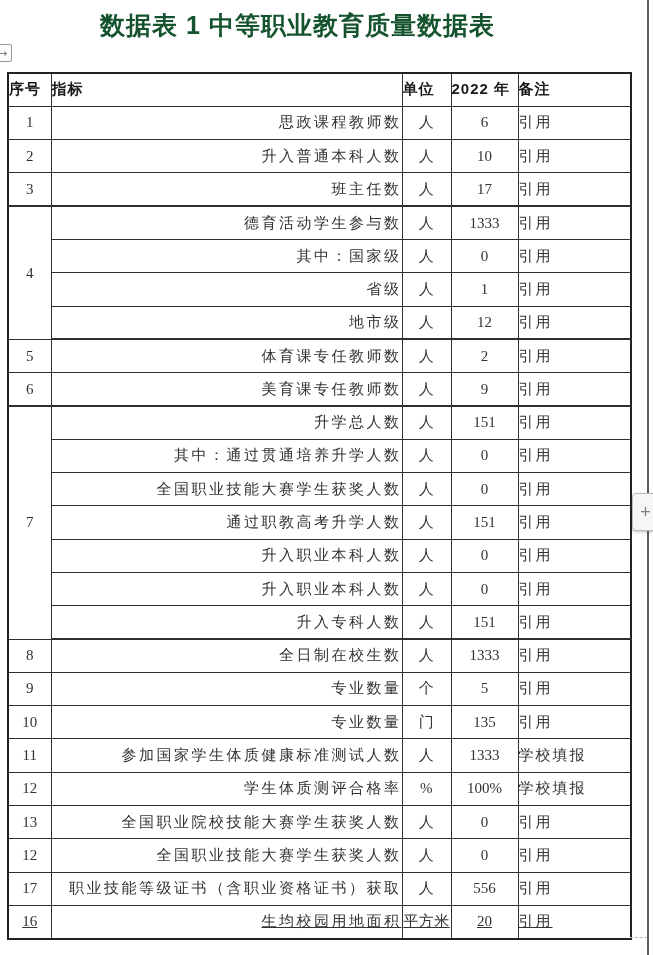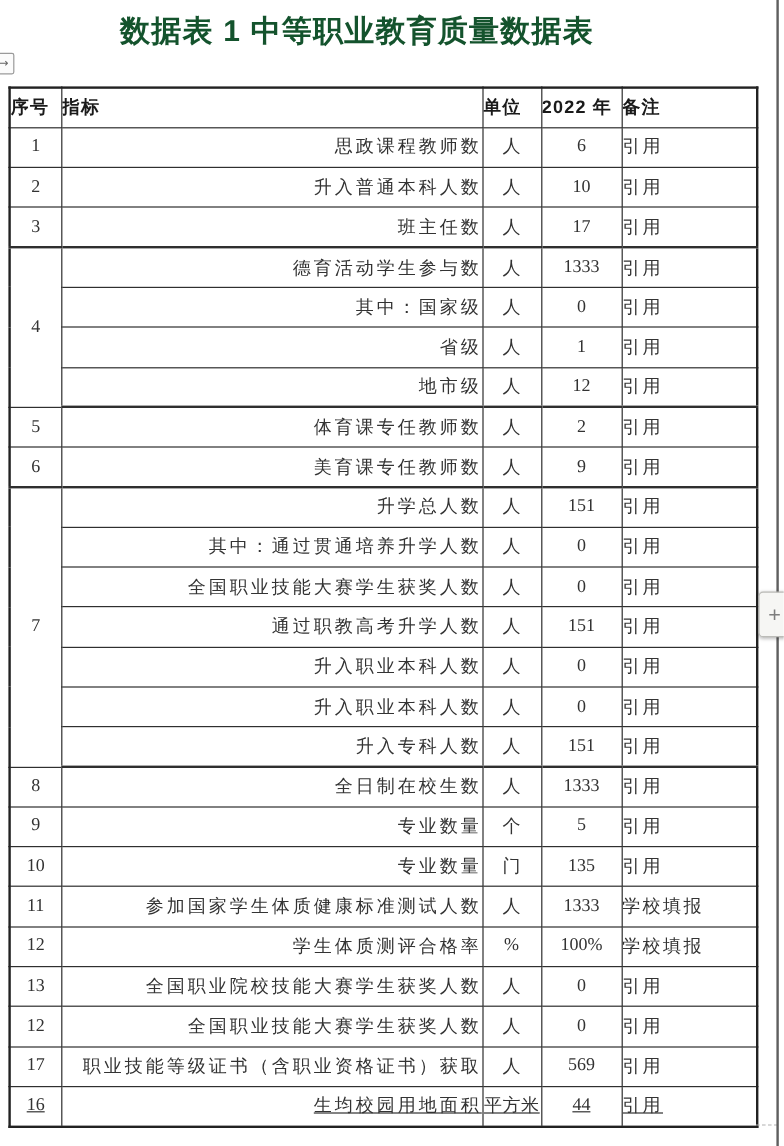--- a/index.html
+++ b/index.html
@@ -240,28 +240,28 @@
           <td class="c-no">12</td>
           <td class="c-ind">全国职业技能大赛学生获奖人数</td>
           <td class="c-unit">人</td>
           <td class="c-val">0</td>
           <td class="c-note">引用</td>
         </tr>
         <tr>
           <td class="c-no">17</td>
           <td class="c-ind">职业技能等级证书（含职业资格证书）获取</td>
           <td class="c-unit">人</td>
-          <td class="c-val">569</td>
+          <td class="c-val">556</td>
           <td class="c-note">引用</td>
         </tr>
         <tr>
           <td class="c-no">16</td>
           <td class="c-ind">生均校园用地面积</td>
           <td class="c-unit">平方米</td>
-          <td class="c-val">44</td>
+          <td class="c-val">20</td>
           <td class="c-note">引用</td>
         </tr>
       </tbody>
   </table>
 
   <div class="page-break-dash"></div>
 
   <div class="page-edge"></div>
 
   <div class="add-row-btn">

